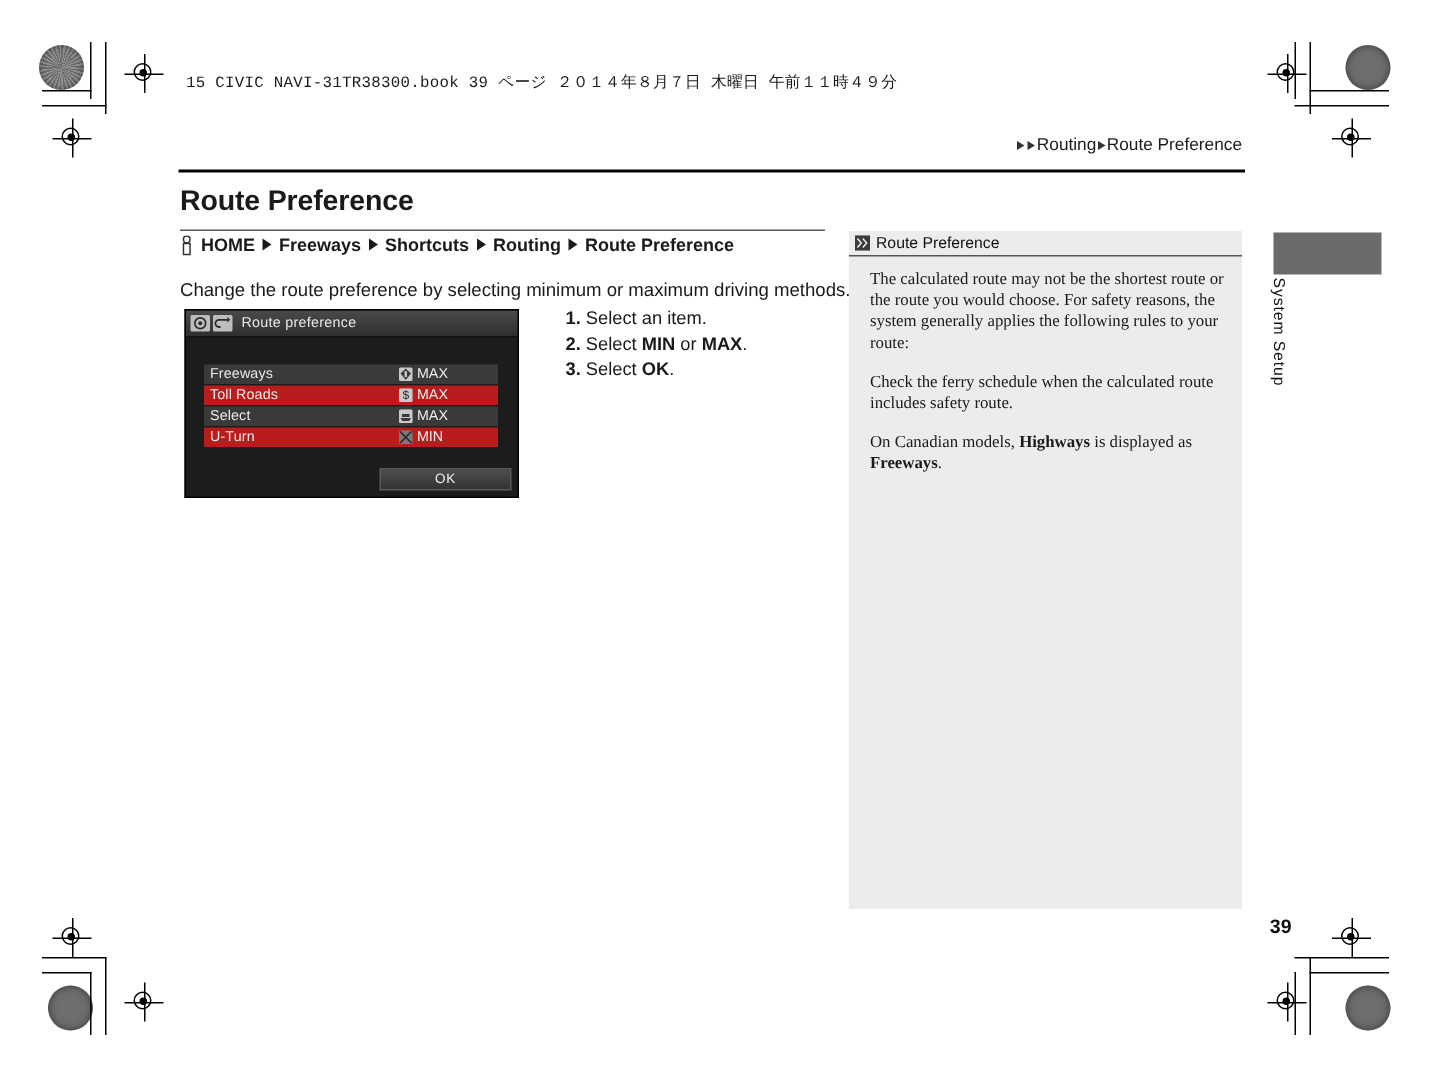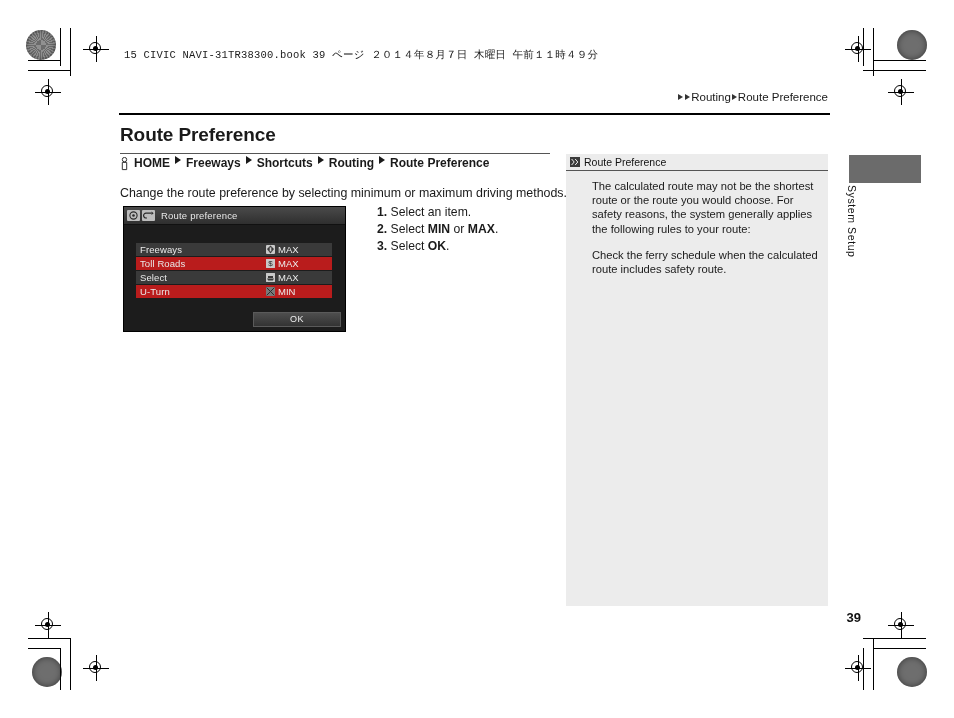--- a/index.html
+++ b/index.html
@@ -136,20 +136,21 @@
     background: #555;
   }
 
   .nav-crumb {
     position: absolute;
     left: 120px;
     top: 156px;
     font-size: 12px;
     font-weight: bold;
     display: flex;
+    align-items: center;
     white-space: nowrap;
   }
   .nav-crumb .tri {
     border-left-color: #1a1a1a;
     margin: 0 5px;
   }
   .home-icon {
     display: inline-block;
     width: 9px;
     height: 14px;
@@ -297,21 +298,21 @@
     display: inline-block;
     position: relative;
     overflow: hidden;
   }
   .note-body {
     padding: 8px 10px 0 10px;
     font-size: 11.2px;
     line-height: 14.2px;
     color: #1a1a1a;
   }
-  .note-body p { margin: 0 0 0 16px; }
+  .note-body p { margin: 0 0 0 4px; font-family: Liberation Serif, serif; }
   .note-body ul {
     margin: 0;
     padding: 0;
     list-style: none;
   }
   .note-body li {
     position: relative;
     padding-left: 9px;
     margin: 0;
   }
@@ -562,19 +563,20 @@
           <path d="M5.2 2 L7.8 5 L5.2 8" fill="none" stroke="#eee" stroke-width="1"></path>
         </svg>
     </span>
     <span>Route Preference</span>
   </div>
   <div class="note-body">
     <p>The calculated route may not be the shortest route or the route you would choose. For safety reasons, the system generally applies the following rules to your route:</p>
     <div class="gap"></div>
     <p>Check the ferry schedule when the calculated route includes safety route.</p>
     <div class="gap"></div>
+    <p><span>On Canadian models, </span><b>Highways</b><span> is displayed as </span><b>Freeways</b><span>.</span></p>
   </div>
 </div>
 
 <div class="side-tab"></div>
 <div class="side-label">System Setup</div>
 
 <div class="page-num">39</div>
 
 </body></html>

